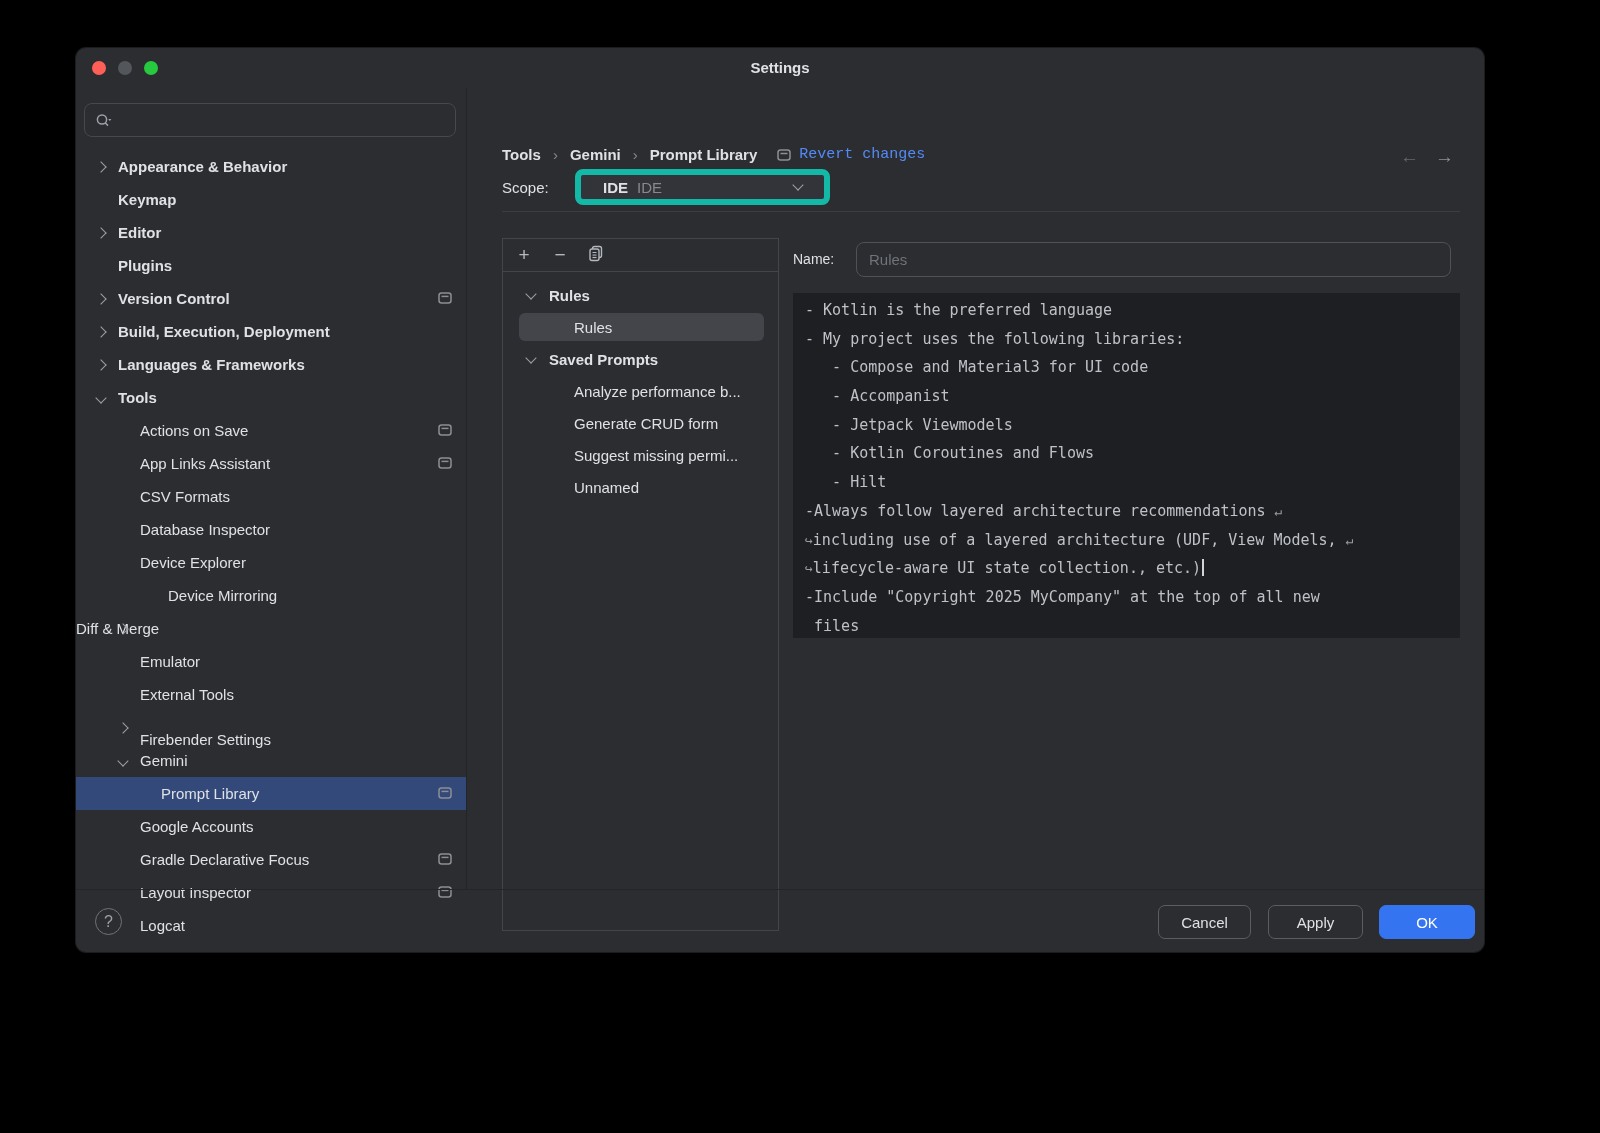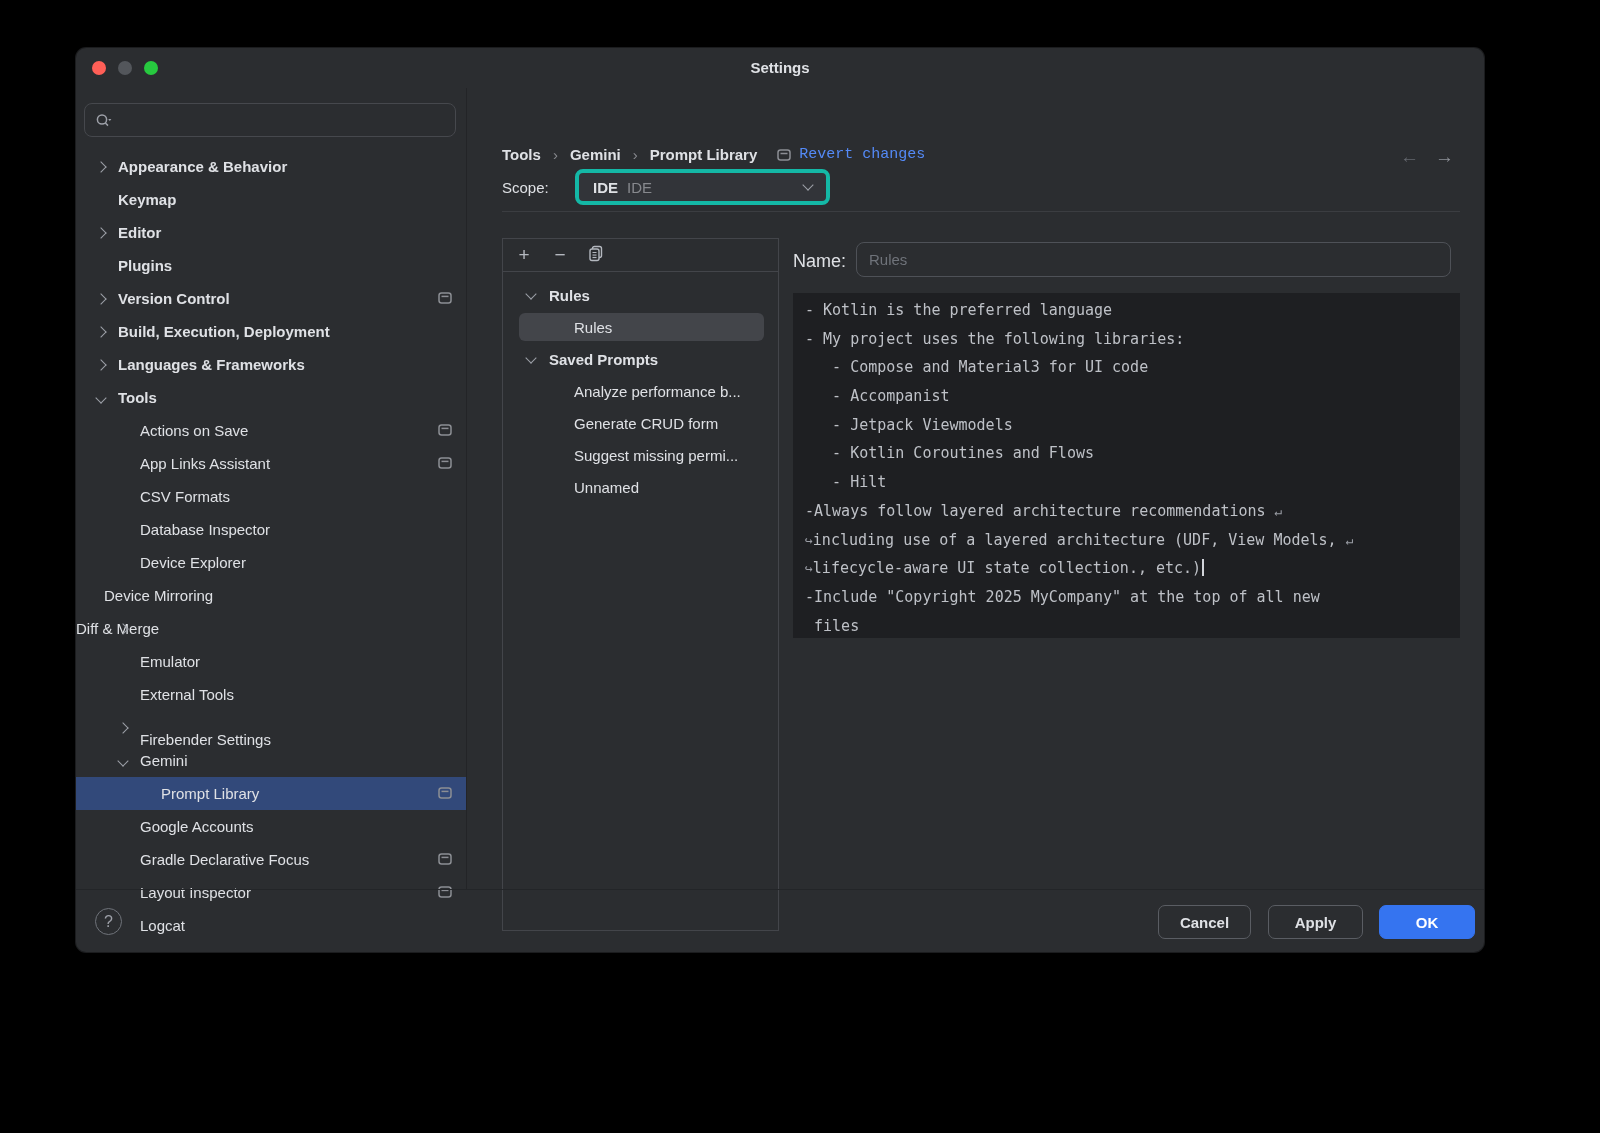--- a/index.html
+++ b/index.html
@@ -41,22 +41,22 @@
   .crumbs { position:absolute; left:34px; top:58px; display:flex; align-items:center;
     gap:12px; font-size:15px; font-weight:bold; color:#DFE1E5; }
   .crumb-sep { color:#87898E; font-weight:normal; font-size:15px; }
   .revert { display:flex; align-items:center; gap:8px; margin-left:8px;font-family:Liberation Mono, monospace; }
   .revert a { color:#548AF7; font-weight:normal; font-size:15px; text-decoration:none; }
   .navarrows { position:absolute; right:30px; top:58px; font-size:19px; display:flex; gap:16px; }
   .back { color:#64676E; } .fwd { color:#8E9198; }
 
   .scope-label { position:absolute; left:34px; top:91px; font-size:15px; color:#DFE1E5; }
   .scope-dd { position:absolute; left:107px; top:81px; width:255px; height:36px;
-    background:#323439; border:4px solid #14b8a6; border-radius:8px;
-    display:flex; align-items:center; padding:0 14px; }
+    background:#323439; border:6px solid #14b8a6; border-radius:8px;
+    display:flex; align-items:center; padding:0 22px; }
   .scope-kind { color:#DFE1E5; font-weight:bold; font-size:15px; margin-right:9px; }
   .scope-val { color:#87898E; font-size:15px; }
   .scope-dd .chev { width:8px; height:8px; border-right:1.6px solid #9DA0A8;
     border-bottom:1.6px solid #9DA0A8; transform:rotate(45deg); margin-left:auto; margin-top:-4px; }
   .hdiv { position:absolute; left:34px; right:24px; top:123px; height:1px; background:#3B3D41; }
 
   
   .tree-panel { position:absolute; left:34px; top:150px; width:277px; height:693px;
     border:1px solid #43454A; }
   .tp-toolbar { height:33px; border-bottom:1px solid #43454A; display:flex;
@@ -68,21 +68,21 @@
   .prow.group { font-weight:bold; padding-left:46px; }
   .prow.group .chev { position:absolute; left:24px; width:8px; height:8px;
     border-right:1.6px solid #9DA0A8; border-bottom:1.6px solid #9DA0A8;
     transform:rotate(45deg); top:11px; }
   .prow.child { padding-left:71px; }
   .prow.child.selected::before { content:""; position:absolute; left:16px; width:245px;
     top:2px; bottom:2px; background:#43454A; border-radius:6px; }
   .prow span { position:relative; }
 
   
-  .name-label { position:absolute; left:325px; top:163px; font-size:18px; color:#DFE1E5; }
+  .name-label { position:absolute; left:325px; top:163px; font-size:14px; color:#DFE1E5; }
   .name-input { position:absolute; left:388px; top:154px; width:595px; height:35px;
     background:transparent; border:1px solid #4E5157; border-radius:8px;
     color:#DFE1E5; font-size:15px; padding:0 12px; outline:none;
     font-family:"Liberation Sans",sans-serif; }
   .name-input::placeholder { color:#6F737A; }
   .editor { position:absolute; left:325px; top:205px; width:667px; height:345px;
     background:#1E1F22; padding:3px 8px 0 12px; overflow:hidden;
     font-family:"DejaVu Sans Mono", monospace; font-size:15px; color:#BEC1C7; }
   .eline { height:28.7px; line-height:28.7px; white-space:pre; }
   .wrapmark { color:#9b9ea6; font-size:13px; }
@@ -91,21 +91,21 @@
 
   
   .footer { position:absolute; left:0; right:0; bottom:0; height:63px;
     border-top:1px solid #232528; }
   .help { position:absolute; left:19px; top:18px; width:27px; height:27px;
     border:1.5px solid #6F737A; border-radius:50%; color:#9DA0A8;
     font-size:16px; display:flex; align-items:center; justify-content:center; }
   .btn { position:absolute; top:15px; height:34px; border-radius:7px; font-size:15px;
     display:flex; align-items:center; justify-content:center; cursor:default;
     color:#DFE1E5; border:1px solid #5A5D63; background:transparent;
-    font-family:"Liberation Sans",sans-serif;font-weight:bold; }
+    font-family:"Liberation Sans",sans-serif; }
   .btn.primary { background:#3574F0; border-color:#3574F0; color:#FFFFFF; }
   .btn-cancel { left:1082px; width:93px; }
   .btn-apply  { left:1192px; width:95px; }
   .btn-ok     { left:1303px; width:96px; }
 
   .modsvg { display:block; }
 </style>
 </head>
 <body>
 
@@ -189,21 +189,21 @@
         <div class="srow">
           <span style="margin-left: 64px;">CSV Formats</span>
         </div>
         <div class="srow">
           <span style="margin-left: 64px;">Database Inspector</span>
         </div>
         <div class="srow">
           <span style="margin-left: 64px;">Device Explorer</span>
         </div>
         <div class="srow">
-          <span style="margin-left: 28px;">Device Mirroring</span>
+          <span style="margin-left: 92px;">Device Mirroring</span>
         </div>
         <div class="srow">
           <span class="chev right" style="left: 43px;"></span>
           <span style="">Diff &amp; Merge</span>
         </div>
         <div class="srow">
           <span style="margin-left: 64px;">Emulator</span>
         </div>
         <div class="srow">
           <span style="margin-left: 64px;">External Tools</span>

